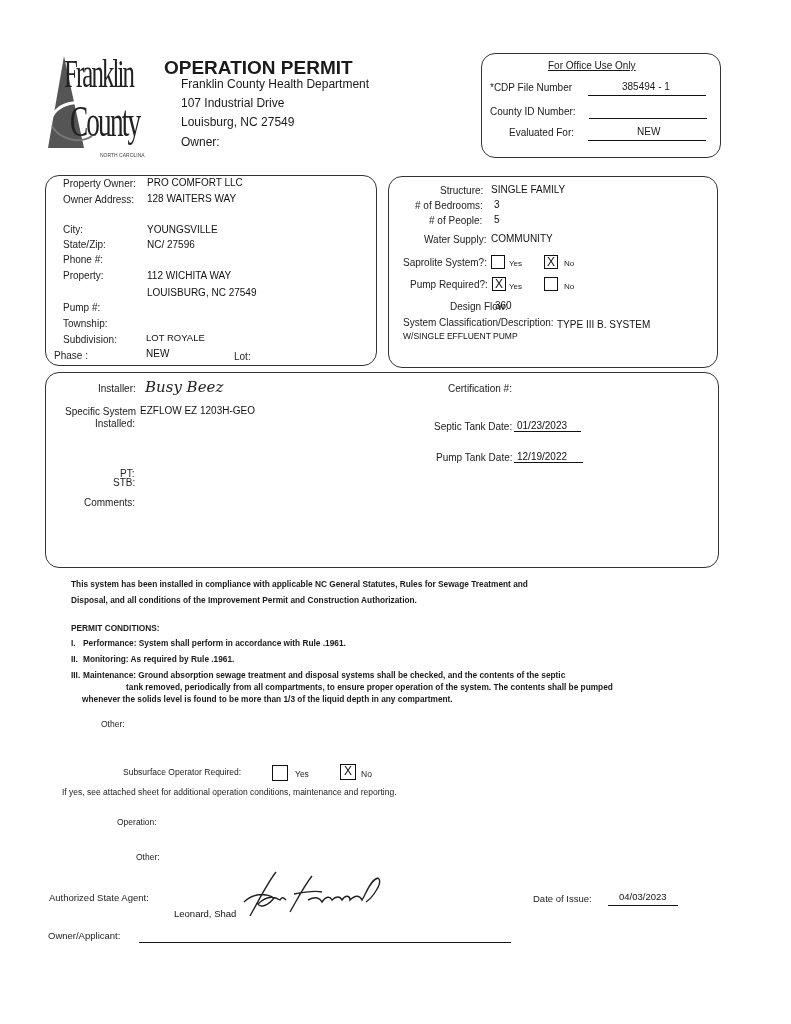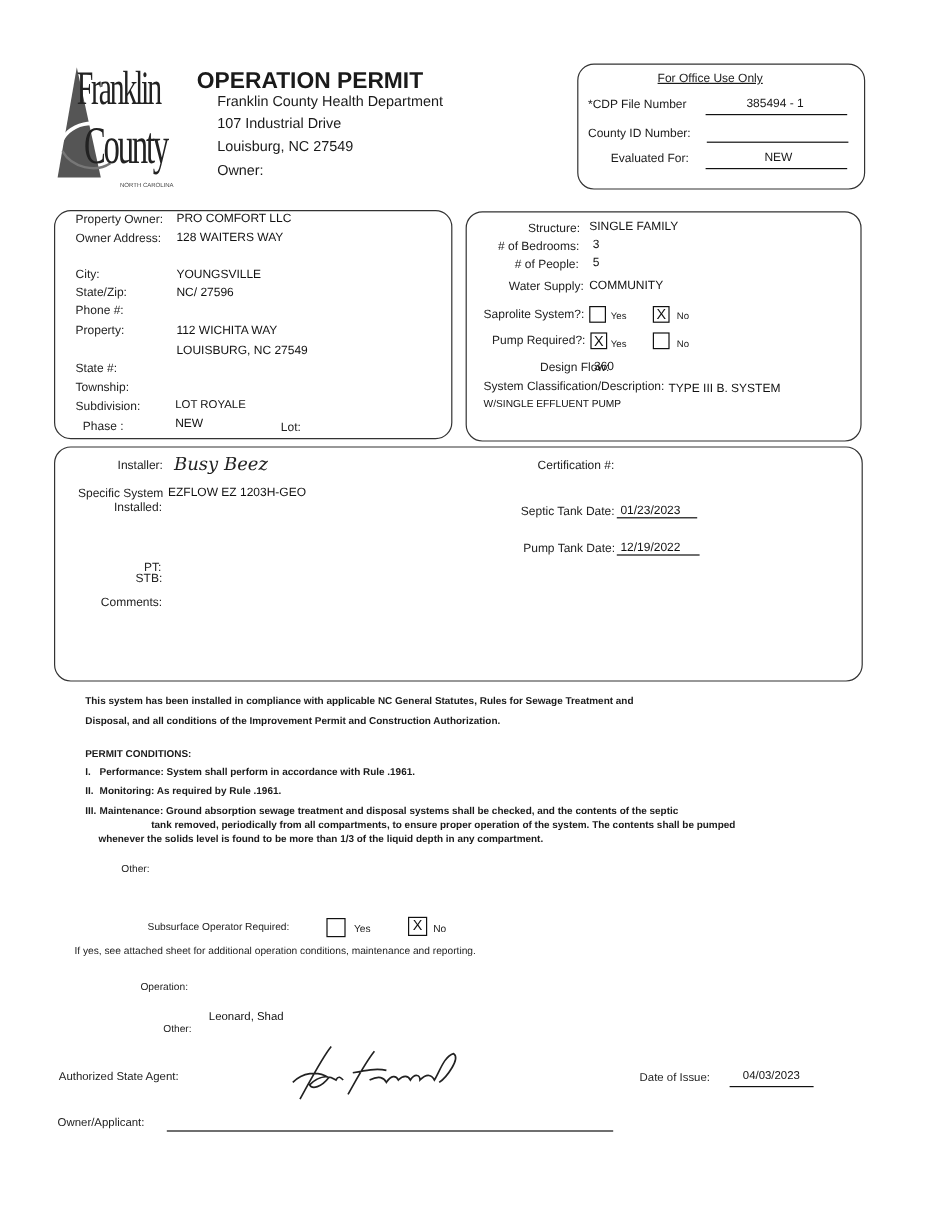--- a/index.html
+++ b/index.html
@@ -54,25 +54,25 @@
 <div class="abs f10 lbl" style="left:63px;top:194px;">Owner Address:</div>
 <div class="abs f10 val" style="left:147px;top:193px;">128 WAITERS WAY</div>
 <div class="abs f10 lbl" style="left:63px;top:224px;">City:</div>
 <div class="abs f10 val" style="left:147px;top:224px;">YOUNGSVILLE</div>
 <div class="abs f10 lbl" style="left:63px;top:239px;">State/Zip:</div>
 <div class="abs f10 val" style="left:147px;top:239px;">NC/ 27596</div>
 <div class="abs f10 lbl" style="left:63px;top:254px;">Phone #:</div>
 <div class="abs f10 lbl" style="left:63px;top:270px;">Property:</div>
 <div class="abs f10 val" style="left:147px;top:270px;">112 WICHITA WAY</div>
 <div class="abs f10 val" style="left:147px;top:287px;">LOUISBURG, NC 27549</div>
-<div class="abs f10 lbl" style="left:63px;top:302px;">State #:</div>
+<div class="abs f10 lbl" style="left:63px;top:302px;">Pump #:</div>
 <div class="abs f10 lbl" style="left:63px;top:318px;">Township:</div>
 <div class="abs f10 lbl" style="left:63px;top:334px;">Subdivision:</div>
 <div class="abs f10 val" style="left:146px;top:332px;font-size:9.5px;">LOT ROYALE</div>
-<div class="abs f10 lbl" style="left:69px;top:350px;">Phase :</div>
+<div class="abs f10 lbl" style="left:54px;top:350px;">Phase :</div>
 <div class="abs f10 val" style="left:146px;top:348px;">NEW</div>
 <div class="abs f10 lbl" style="left:234px;top:351px;">Lot:</div>
 
 <div class="box" style="left:388px;top:176px;width:328px;height:190px;"></div>
 <div class="abs f10 lbl" style="left:440px;top:185px;">Structure:</div>
 <div class="abs f10 val" style="left:491px;top:184px;">SINGLE FAMILY</div>
 <div class="abs f10 lbl" style="left:415px;top:200px;"># of Bedrooms:</div>
 <div class="abs f10 val" style="left:494px;top:199px;">3</div>
 <div class="abs f10 lbl" style="left:429px;top:215px;"># of People:</div>
 <div class="abs f10 val" style="left:494px;top:214px;">5</div>
@@ -134,21 +134,21 @@
 <div class="cb" style="left:272px;top:765px;width:16px;height:16px;"></div>
 <div class="abs lbl" style="left:295px;top:769px;font-size:8.5px;">Yes</div>
 <div class="cb" style="left:340px;top:764px;width:16px;height:16px;">X</div>
 <div class="abs lbl" style="left:361px;top:769px;font-size:8.5px;">No</div>
 <div class="abs lbl" style="left:62px;top:787px;font-size:8.5px;">If yes, see attached sheet for additional operation conditions, maintenance and reporting.</div>
 
 <div class="abs lbl" style="left:117px;top:817px;font-size:8.5px;">Operation:</div>
 <div class="abs lbl" style="left:136px;top:852px;font-size:8.5px;">Other:</div>
 
 <div class="abs lbl" style="left:49px;top:892px;font-size:9.5px;">Authorized State Agent:</div>
-<div class="abs val" style="left:174px;top:842px;font-size:9.5px;">Leonard, Shad</div>
+<div class="abs val" style="left:174px;top:908px;font-size:9.5px;">Leonard, Shad</div>
 <div class="abs" style="left:238px;top:868px;width:150px;height:52px;">
   <svg width="150" height="52">
     <path d="M12,48 C22,30 30,14 38,4 M6,34 C14,26 26,24 36,30 C30,38 22,40 20,36 C28,28 36,28 42,32 C44,28 46,30 48,32
              M52,44 C60,30 66,18 74,8 M56,26 C66,24 76,22 84,24 M70,32 C78,28 82,30 84,34 C88,28 92,28 94,32 C98,28 102,28 104,32
              C108,26 112,28 112,32 C118,26 122,28 124,32 C128,26 132,12 140,10 C146,14 134,30 128,34" stroke="#222" stroke-width="1.4" fill="none"></path>
   </svg>
 </div>
 
 <div class="abs lbl" style="left:533px;top:893px;font-size:9.5px;">Date of Issue:</div>
 <div class="abs val" style="left:619px;top:891px;font-size:9.5px;">04/03/2023</div>

